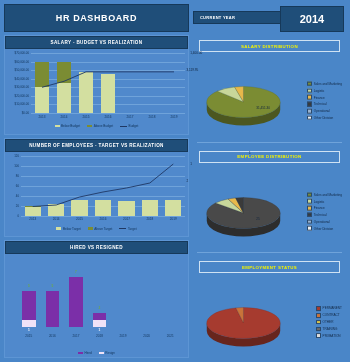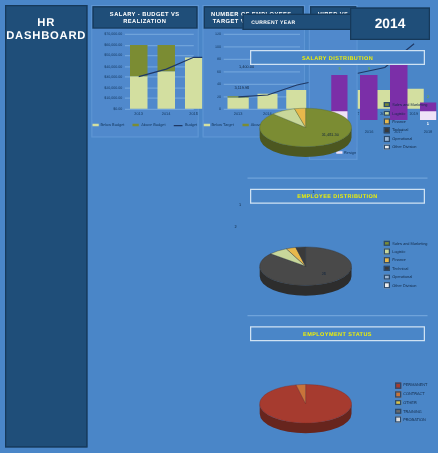--- a/index.html
+++ b/index.html
@@ -4,21 +4,21 @@
 <style>
   html,body{margin:0;padding:0;}
   body{
     width:350px;height:362px;overflow:hidden;
     background:#4a86c8;
     font-family:"Liberation Sans",sans-serif;
     -webkit-font-smoothing:none;
   }
   .dash{position:relative;width:350px;height:362px;background:#4a86c8;box-sizing:border-box;padding:4px;}
   .cols{display:flex;gap:4px;height:354px;}
-  .left{width:186px;display:flex;flex-direction:row;gap:3px;}
+  .left{width:186px;display:flex;flex-direction:column;gap:3px;}
   .right{width:154px;display:flex;flex-direction:column;gap:3px;position:relative;}
 
   
   .main-title{
     background:#1f4e79;color:#ffffff;text-align:center;
     font-size:9px;font-weight:bold;letter-spacing:.6px;
     padding:8px 0 8px;border:1px solid #16395a;
   }
   .sect-title{
     background:#1f4e79;color:#ffffff;text-align:center;

